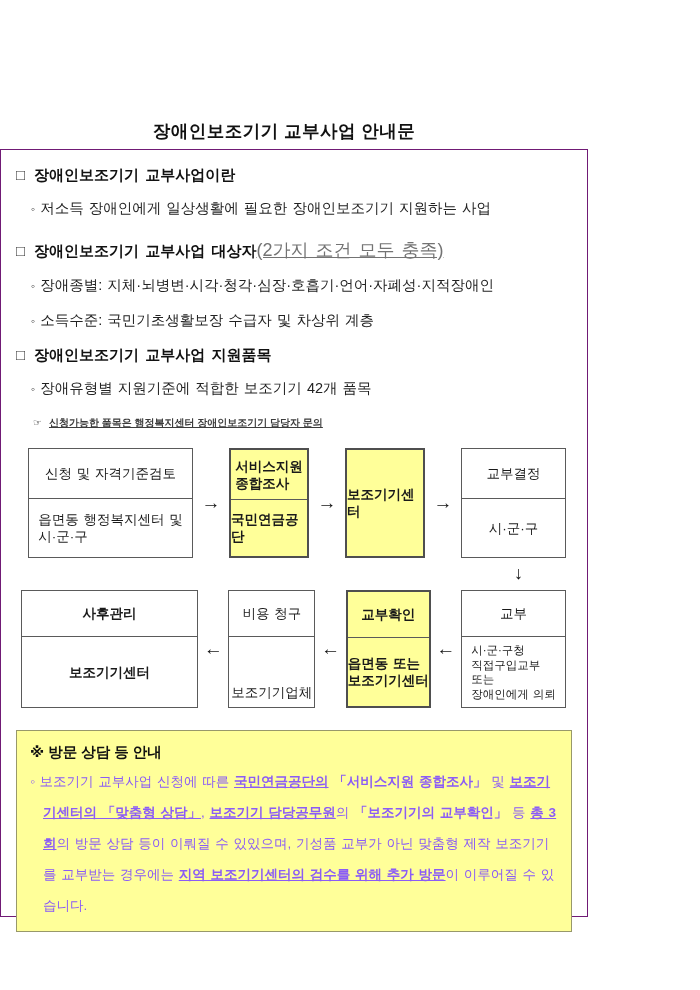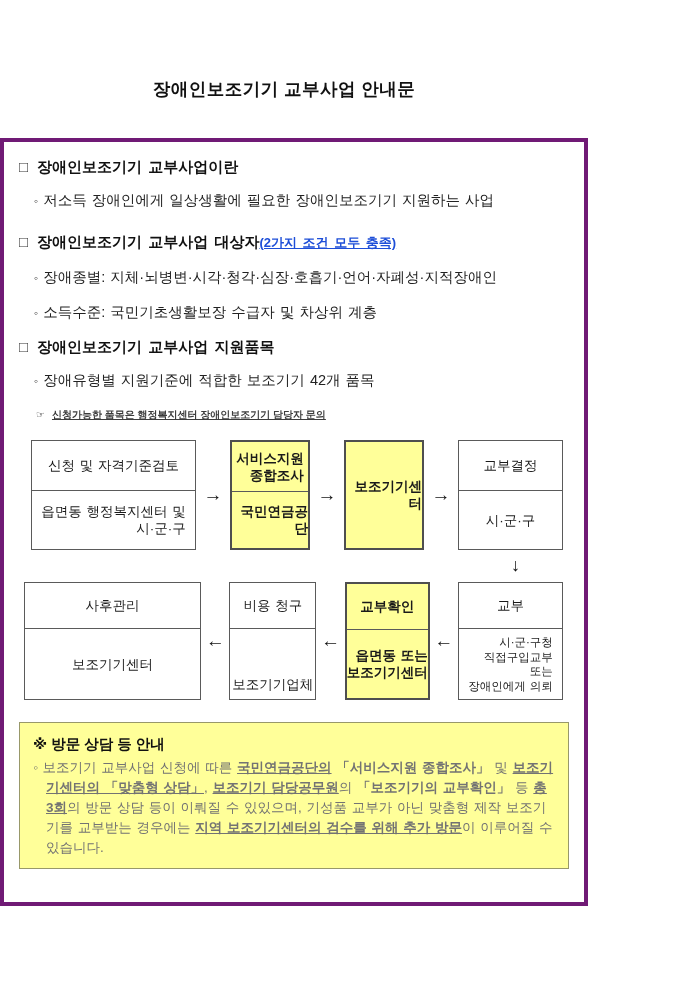--- a/index.html
+++ b/index.html
@@ -4,51 +4,51 @@
 <style>
   * { margin: 0; padding: 0; box-sizing: border-box; }
   html, body { background: #ffffff; }
   body {
     width: 700px; height: 990px;
     font-family: "Liberation Sans", "DejaVu Sans", sans-serif;
     color: #1a1a1a;
     position: relative;
     overflow: hidden;
   }
-  .page { width: 568px; height: 990px; padding-top: 77px; }
+  .page { width: 568px; height: 990px; padding-top: 119px; }
 
   .doc-title {
     text-align: center;
     font-size: 17.5px;
     font-weight: bold;
     letter-spacing: 0.5px;
     color: #111;
   }
 
   .outer {
     width: 588px;
     height: 768px;
-    margin: 37px auto 0 auto;
-    border: 4px solid #701a75;
+    margin: 6px auto 0 auto;
+    border: 1px solid #701a75;
     padding: 15px 15px 18px 15px;
   }
 
   .sec-h {
     font-size: 15px;
     font-weight: bold;
     color: #111;
     line-height: 20px;
     word-spacing: 2px;
   }
   .sec-h .marker { font-weight: normal; margin-right: 9px; font-size: 15px; color: #333; }
   .sec-h .h-note {
-    font-weight: bold;
-    font-size: 13px;
+    font-weight: normal;
+    font-size: 18px;
     text-decoration: underline;
-    color: #1d4ed8;
+    color: #737373;
   }
 
   .bullet {
     font-size: 14.5px;
     color: #222;
     line-height: 19px;
     margin-left: 15px;
     word-spacing: 1px;
   }
   .bullet .bmark { margin-right: 5px; font-size: 12px; color: #333; }
@@ -82,35 +82,35 @@
   }
   .fbox.hl {
     background: var(--hl, #ffff99);
     border: 2px solid #4f4f4f;
   }
   .fbox.hl .fcell { font-weight: bold; }
   .fcell {
     display: flex;
     align-items: center;
     justify-content: center;
-    text-align: right;
+    text-align: left;
     white-space: pre-line;
     font-size: 13.5px;
     line-height: 17px;
     color: #1a1a1a;
     word-spacing: 1px;
   }
   .fcell.top { border-bottom: 1px solid #5a5a5a; }
   .frow1 .fcell.top { height: 50px; }
   .frow1 .fcell.bot { flex: 1; }
   .frow2 .fcell.top { height: 46px; }
   .frow2 .fcell.bot { flex: 1; }
   .fcell.small { font-size: 11.5px; line-height: 14.5px; }
 
-  .w165 { width: 165px; } .w177 { width: 177px; }
+  .w165 { width: 165px; } .w177 { width: 177px; font-weight: bold; }
   .w80  { width: 80px; }  .w87  { width: 87px; gap: 40px; }
   .w85  { width: 85px; }  .w105 { width: 105px; }
 
   .farrow {
     flex: 1;
     display: flex;
     align-items: center;
     justify-content: center;
     font-size: 19px;
     font-weight: bold;
@@ -135,22 +135,22 @@
   }
   .notice-title {
     font-size: 14.5px;
     font-weight: bold;
     color: #111;
     line-height: 20px;
   }
   .notice-body {
     margin-top: 4px;
     font-size: 13.5px;
-    line-height: 20px;
-    color: #737373;
+    line-height: 31px;
+    color: #8b5cf6;
     padding-left: 13px;
     text-indent: -13px;
     word-spacing: 1px;
   }
 </style>
 </head>
 <body>
 
 <div class="page">
 

